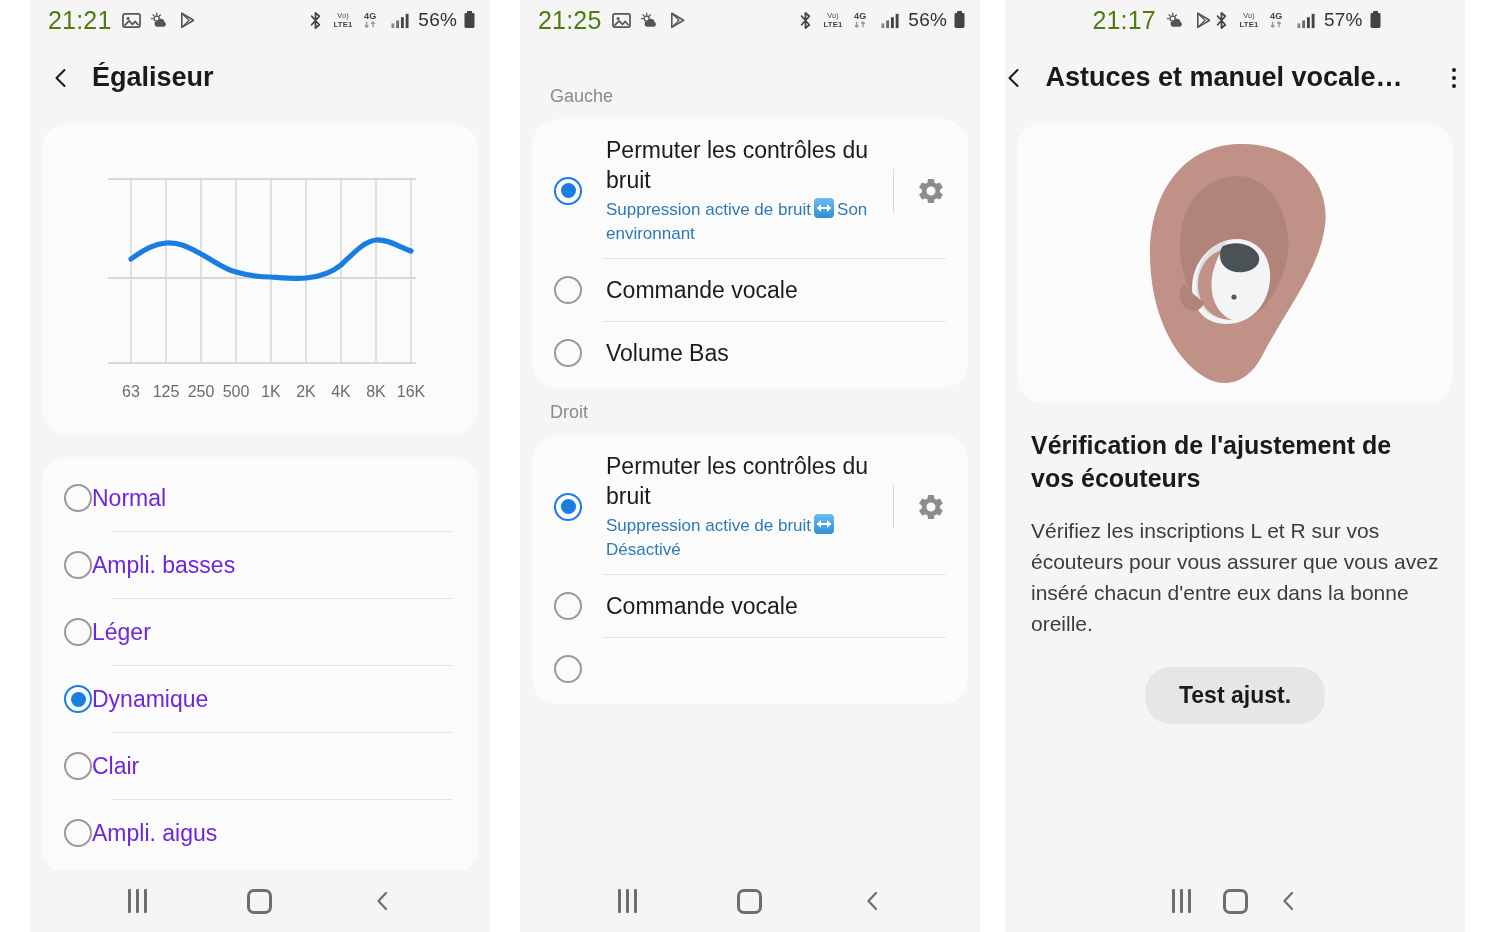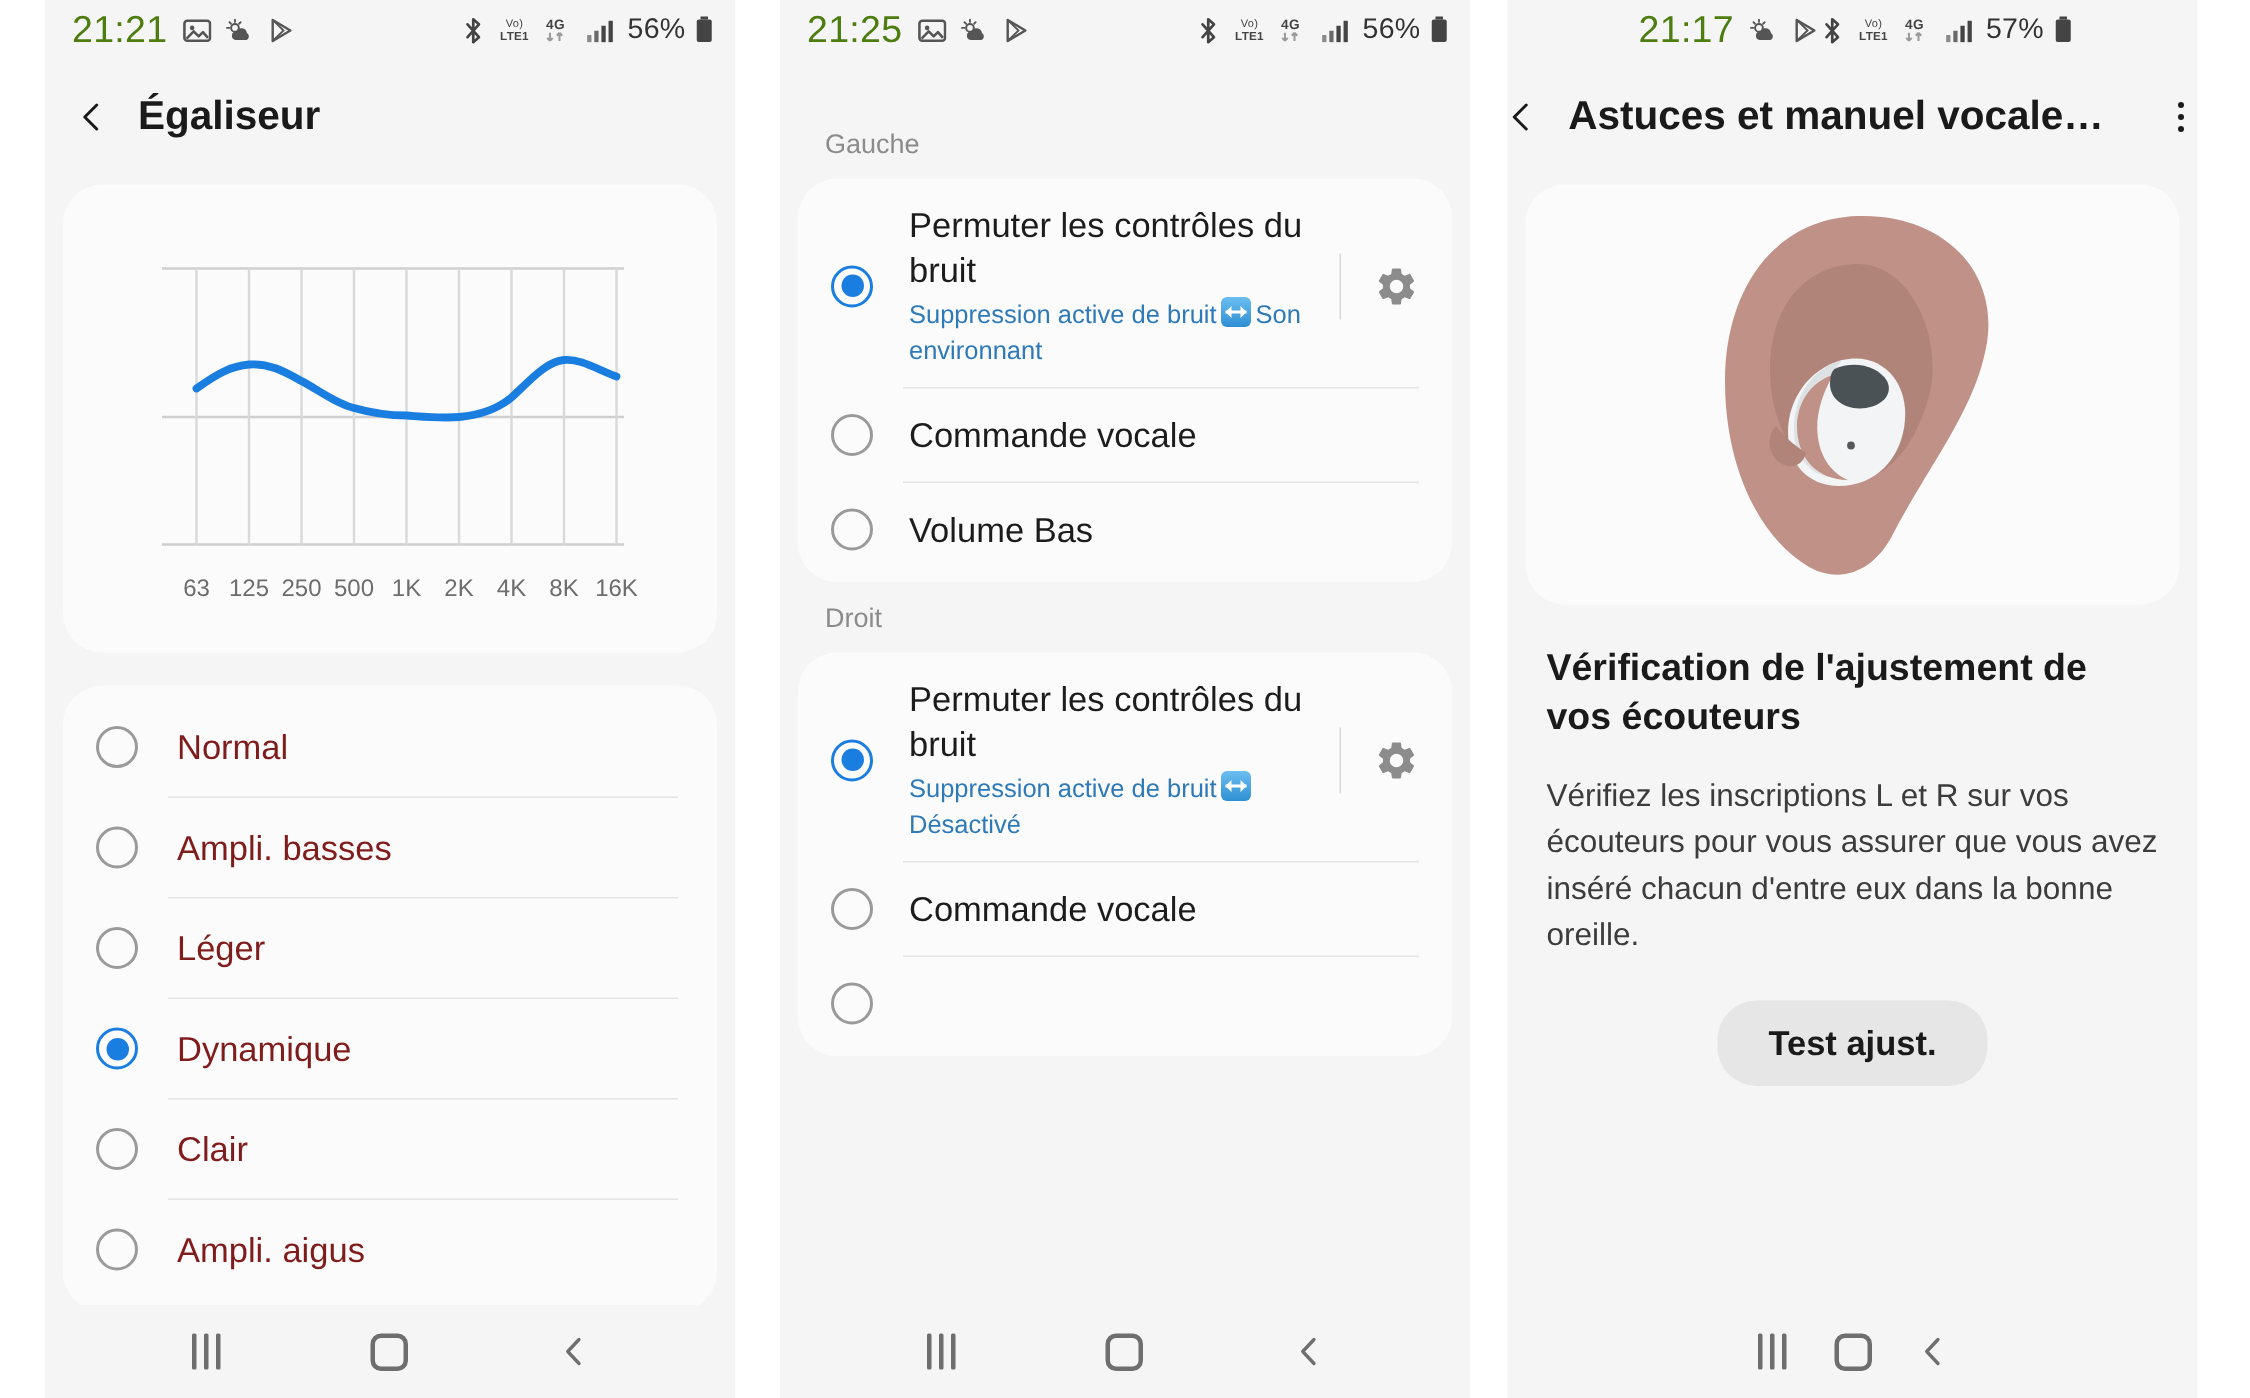--- a/index.html
+++ b/index.html
@@ -76,21 +76,21 @@
 
   
   .preset-card{margin-top:22px;padding:8px 0;}
   .preset-row{
     display:flex;align-items:center;
     padding:0 18px 0 22px;
     height:66px;
     cursor:pointer;position:relative;
   }
   .preset-label{
-    font-size:23px;color:#7f1d1d;margin-left:26px;
+    font-size:23px;color:#6d28d9;
   }
   .rowline{
     height:1px;background:#e4e4e4;
     margin-left:70px;margin-right:26px;
   }
 
   
   .radio{
     width:28px;height:28px;flex:0 0 28px;border-radius:50%;
     border:2px solid #9a9a9a;box-sizing:border-box;

